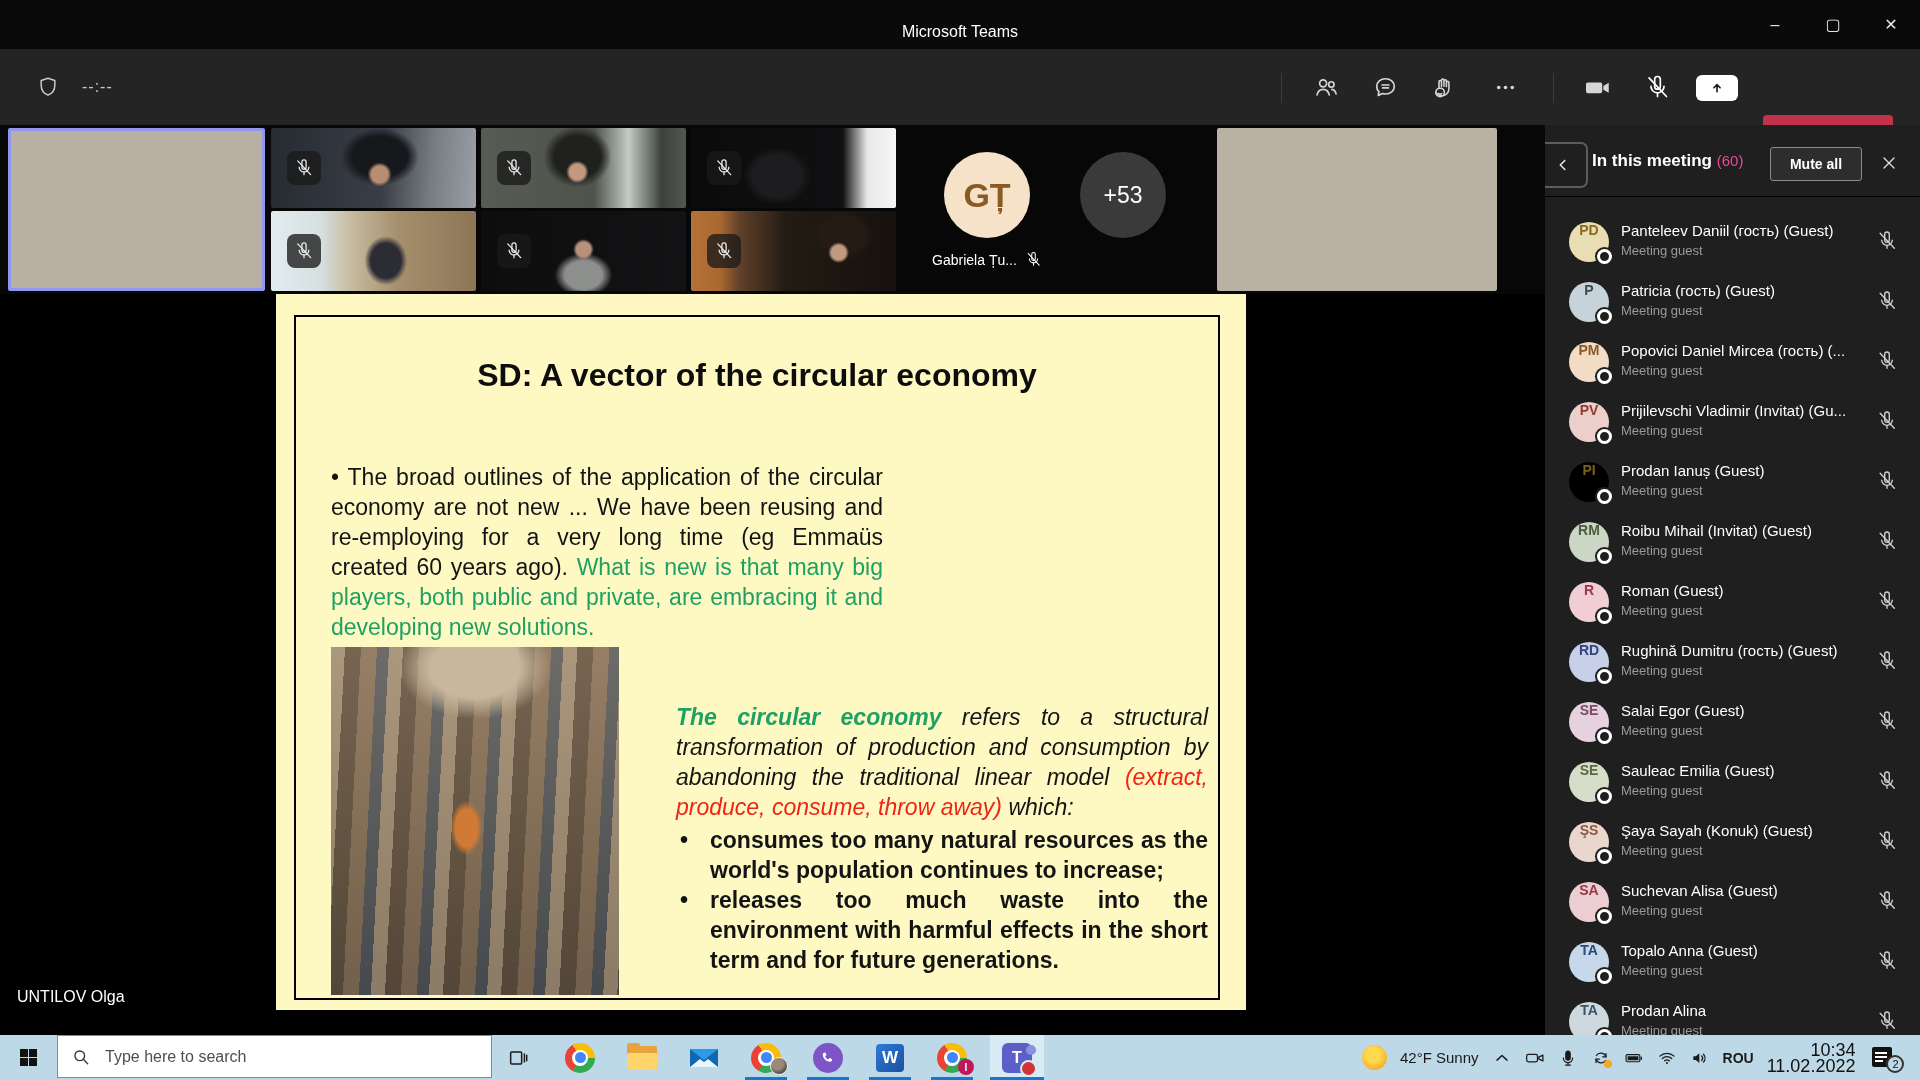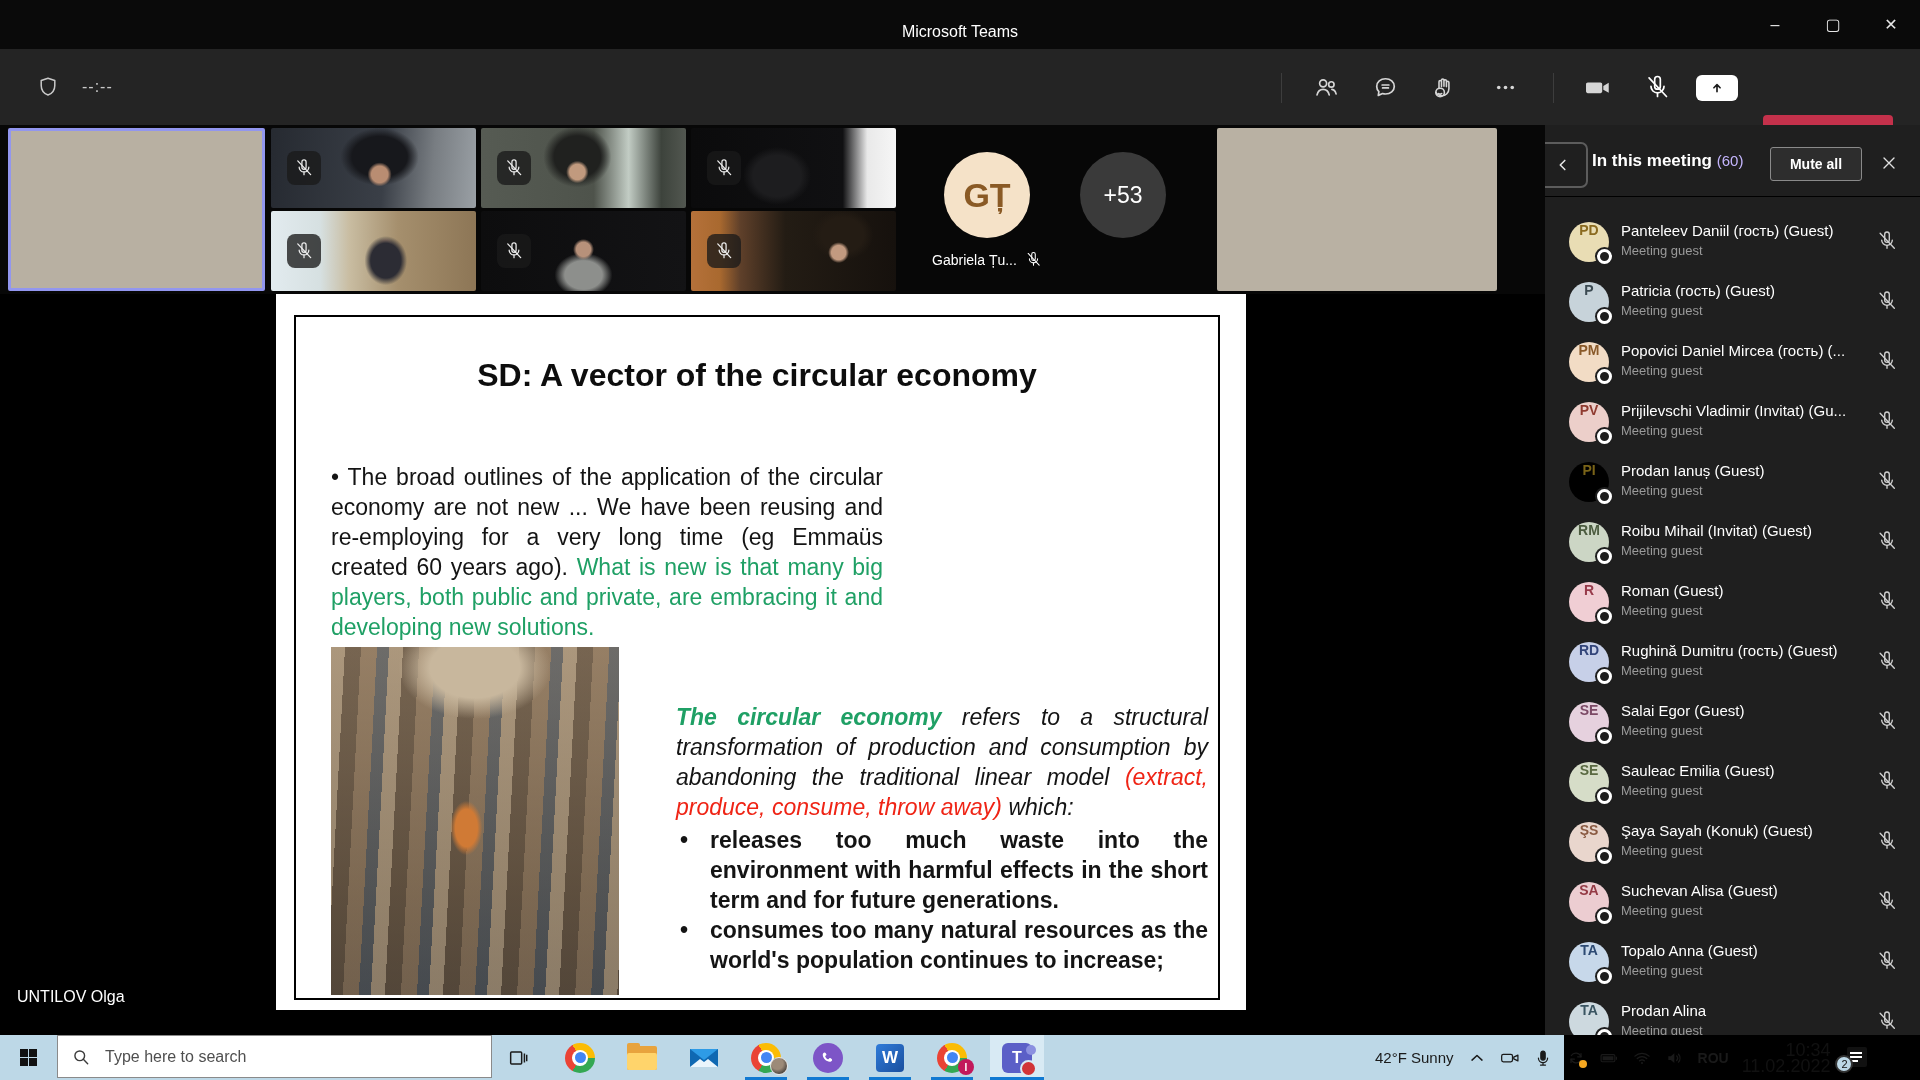--- a/index.html
+++ b/index.html
@@ -76,21 +76,21 @@
       linear-gradient(100deg,#e3ddd1 0%,#cfc8ba 30%,#9b9287 55%,#c4baa8 78%,#b4a astronomical 0,#ae9f8a 100%);
     background-color:#b9b1a3;}
   .gavatar{position:absolute;left:944px;top:27px;width:86px;height:86px;border-radius:50%;background:#f5e2c8;color:#8a5a25;display:flex;align-items:center;justify-content:center;font-size:34px;font-weight:bold;}
   .glabel{position:absolute;left:887px;top:126px;width:200px;display:flex;align-items:center;justify-content:center;gap:8px;color:#fff;font-size:14px;}
   .glabel svg{width:17px;height:17px;color:#fff;}
   .overflow{position:absolute;left:1080px;top:27px;width:86px;height:86px;border-radius:50%;background:#3a3a3a;color:#fff;display:flex;align-items:center;justify-content:center;font-size:23px;}
 
   
   .stage{left:0;top:294px;width:1545px;height:741px;background:#000;}
   .presenter{position:absolute;left:17px;top:694px;color:#fff;font-size:16px;}
-  .slide{position:absolute;left:276px;top:0;width:970px;height:716px;background:#ffffff;}
+  .slide{position:absolute;left:276px;top:0;width:970px;height:716px;background:#fef9c3;}
   .slideframe{position:absolute;left:18px;top:21px;width:926px;height:685px;border:2px solid #000;box-sizing:border-box;overflow:hidden;}
   .stitle{position:absolute;left:0;right:0;top:40px;text-align:center;color:#0d0d0d;font-size:32px;font-weight:bold;}
   .p1{position:absolute;left:35px;top:145px;width:552px;font-size:23px;line-height:30px;text-align:justify;}
   .seg-k{color:#141414;}
   .seg-g{color:#1fa065;}
   .seg-gb{color:#1fa065;font-weight:bold;}
   .seg-r{color:#ef2415;}
   .photo{position:absolute;left:35px;top:330px;width:288px;height:348px;
     background:
       radial-gradient(ellipse 20px 34px at 47% 52%, #d07a35 0 55%, rgba(0,0,0,0) 80%),
@@ -105,36 +105,36 @@
   .p2{position:absolute;left:380px;top:385px;width:532px;font-size:23px;line-height:30px;text-align:justify;font-style:italic;}
   .sbullets{position:absolute;left:380px;top:508px;width:532px;font-size:23px;line-height:30px;color:#141414;font-weight:bold;text-align:justify;}
   .sbullets .li{position:relative;padding-left:34px;margin-top:0px;}
   .sbullets .li::before{content:"\2022";position:absolute;left:4px;}
 
   
   .panel{left:1545px;top:125px;width:375px;height:910px;background:#1f1f1f;overflow:hidden;}
   .backbtn{position:absolute;left:-7px;top:17px;width:46px;height:42px;border:2px solid #5c5c5c;border-radius:7px;background:#1f1f1f;display:flex;align-items:center;justify-content:center;color:#e8e8e8;}
   .backbtn svg{width:20px;height:20px;}
   .ptitle{position:absolute;left:47px;top:26px;font-size:17px;font-weight:bold;color:#fff;white-space:nowrap;}
-  .pcount{font-weight:normal;color:#c4b5fd;font-size:15px;}
+  .pcount{font-weight:normal;color:#ec4899;font-size:15px;}
   .muteall{position:absolute;left:225px;top:22px;width:90px;height:32px;background:#2d2d2d;border:1px solid #8a8a8a;border-radius:3px;color:#fff;font-size:14px;font-weight:bold;display:flex;align-items:center;justify-content:center;}
   .pclose{position:absolute;left:330px;top:24px;width:28px;height:28px;display:flex;align-items:center;justify-content:center;color:#e0e0e0;}
   .pclose svg{width:20px;height:20px;}
   .pdivider{position:absolute;left:0;top:71px;width:375px;height:1px;background:#000;}
   .plist{position:absolute;left:0;top:87px;width:375px;}
   .prow{position:relative;height:60px;}
   .pav{position:absolute;left:24px;top:10px;width:40px;height:40px;border-radius:50%;display:flex;align-items:flex-start;justify-content:center;font-size:14px;font-weight:bold;}
   .pdot{position:absolute;right:-3px;bottom:-2px;width:15px;height:15px;border-radius:50%;background:#1f1f1f;border:3px solid #fff;box-sizing:border-box;box-shadow:0 0 0 2px #1f1f1f;}
   .pname{position:absolute;left:76px;top:10px;width:250px;color:#fff;font-size:15px;white-space:nowrap;overflow:hidden;text-overflow:ellipsis;}
   .prole{position:absolute;left:76px;top:31px;color:#9a9a9a;font-size:13px;}
   .pmic{position:absolute;right:22px;top:18px;width:22px;height:22px;color:#cfcfcf;}
   .pmic svg{width:22px;height:22px;}
 
   
-  .taskbar{left:0;top:1035px;width:1564px;height:45px;background:#bdd8e7;}
+  .taskbar{left:0;top:1035px;width:1920px;height:45px;background:#bdd8e7;}
   .startbtn{position:absolute;left:0;top:0;width:57px;height:45px;display:flex;align-items:center;justify-content:center;}
   .winlogo{width:17px;height:17px;display:grid;grid-template-columns:8px 8px;grid-template-rows:8px 8px;gap:1px;}
   .winlogo span{background:#111;}
   .searchbox{position:absolute;left:57px;top:0;width:435px;height:43px;background:#fff;border:1px solid #8a8a8a;box-sizing:border-box;display:flex;align-items:center;gap:12px;padding-left:13px;}
   .searchbox svg{width:20px;height:20px;color:#3b3b3b;flex:0 0 auto;}
   .searchbox input{border:none;outline:none;font-size:16px;color:#444;background:transparent;width:330px;font-family:"Liberation Sans",sans-serif;}
   .searchbox input::placeholder{color:#4f4f4f;opacity:1;}
   .ticons{position:absolute;left:494px;top:0;height:45px;display:flex;gap:14px;}
   .tslot{position:relative;width:48px;height:45px;display:flex;align-items:center;justify-content:center;}
   .tslot.active{background:#d8eaf4;width:54px;}
@@ -414,22 +414,22 @@
   </div>
 
   <div class="abs stage">
     <div class="slide">
       <div class="slideframe">
         <div class="stitle">SD: A vector of the circular economy</div>
         <div class="p1"><span class="seg-k">• The broad outlines of the application of the circular economy are not new ... We have been reusing and re-employing for a very long time (eg Emmaüs created 60 years ago). </span><span class="seg-g">What is new is that many big players, both public and private, are embracing it and developing new solutions.</span></div>
         <div class="photo"></div>
         <div class="p2"><span class="seg-gb">The circular economy</span><span class="seg-k"> refers to a structural transformation of production and consumption by abandoning the traditional linear model </span><span class="seg-r">(extract, produce, consume, throw away)</span><span class="seg-k"> which:</span></div>
         <div class="sbullets">
+            <div class="li">consumes too many natural resources as the world's population continues to increase;</div>
             <div class="li">releases too much waste into the environment with harmful effects in the short term and for future generations.</div>
-            <div class="li">consumes too many natural resources as the world's population continues to increase;</div>
           </div>
       </div>
     </div>
     <div class="presenter">UNTILOV Olga</div>
   </div>
 
   <div class="abs panel">
     <div class="backbtn">
         <svg>
           <use href="#i-chev-left"></use>

